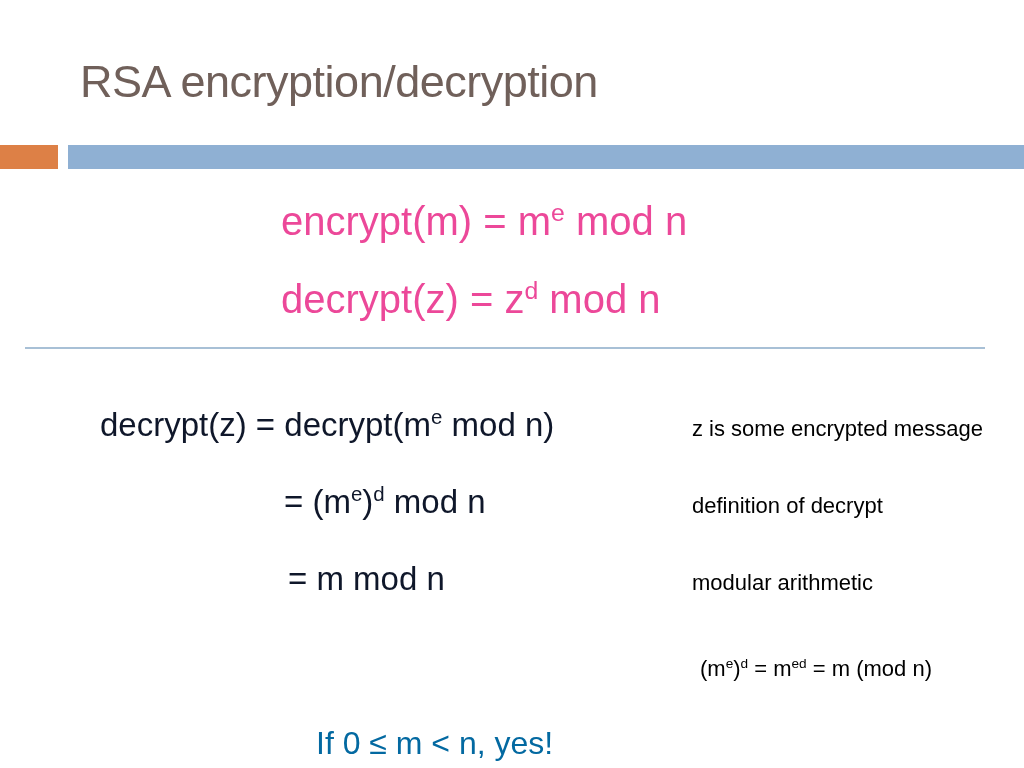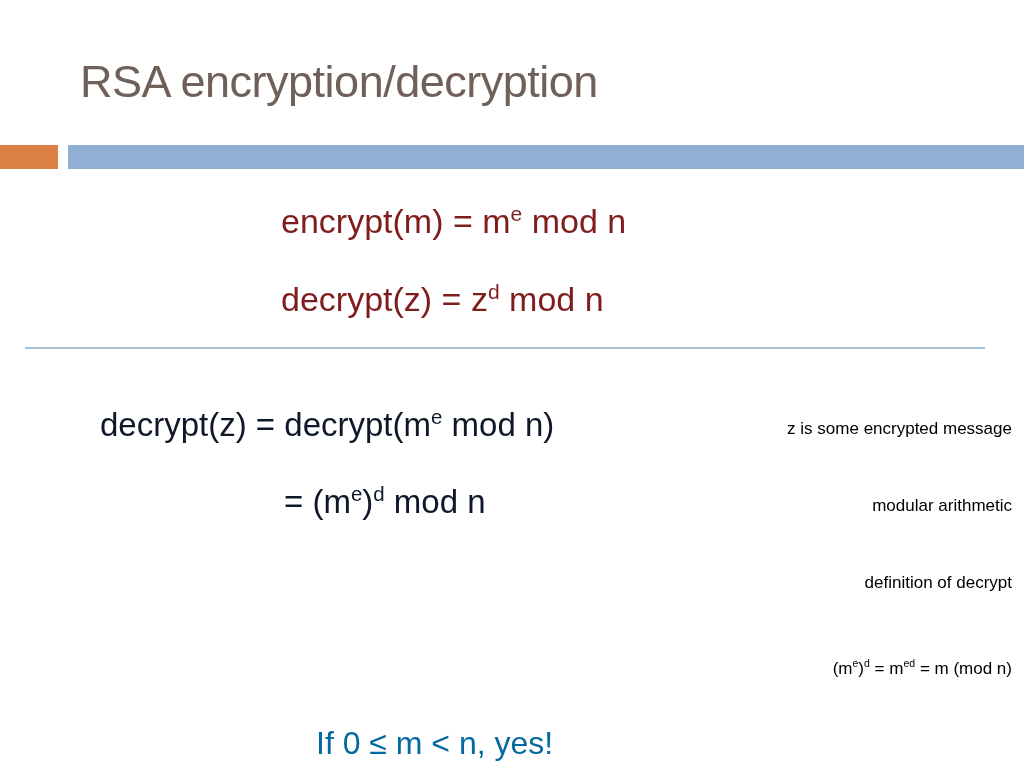--- a/index.html
+++ b/index.html
@@ -55,23 +55,23 @@
   }
 
   
   .defs {
     position: absolute;
     left: 281px;
     top: 202px;
     width: 520px;
   }
   .def-line {
-    font-size: 34px;
+    font-size: 40px;
     line-height: 38px;
-    color: #7f1d1d;
+    color: #ec4899;
     white-space: nowrap;
     margin-bottom: 40px;
   }
   .def-line:last-child { margin-bottom: 0; }
 
   
   .divider {
     position: absolute;
     left: 25px;
     top: 347px;
@@ -100,25 +100,24 @@
 
   
   .annotations {
     position: absolute;
     left: 692px;
     top: 418px;
     width: 320px;
   }
   .anno-row {
     height: 77px;
-    font-size: 17px;
+    font-size: 22px;
     line-height: 22px;
     color: #000000;
     white-space: nowrap;
-    text-align: right;
   }
   .anno-row.math {
     padding-left: 8px;
     padding-top: 3px;
     margin-top: 6px;
   }
 
   
   .conclusion {
     position: absolute;
@@ -171,30 +170,33 @@
     <div class="deriv-row indent-1">
       <span>decrypt(z) =</span>
       <span>decrypt(m</span><sup>e</sup><span> mod n)</span>
     </div>
 
 
     <div class="deriv-row indent-2">
       <span>=</span><span> (m</span><sup>e</sup><span>)</span><sup>d</sup><span> mod n</span>
     </div>
 
+    <div class="deriv-row indent-3">
+      <span>=</span><span> m mod n</span>
+    </div>
 
   </div>
 
   <div class="annotations">
 
     <div class="anno-row">z is some encrypted message</div>
 
+    <div class="anno-row">definition of decrypt</div>
+
     <div class="anno-row">modular arithmetic</div>
-
-    <div class="anno-row">definition of decrypt</div>
 
     <div class="anno-row math">
       <span>(m</span><sup>e</sup><span>)</span><sup>d</sup><span> = m</span><sup>ed</sup><span> = m (mod n)</span>
     </div>
 
   </div>
 
   <div class="conclusion">If 0 ≤ m &lt; n, yes!</div>
 
 </div>

